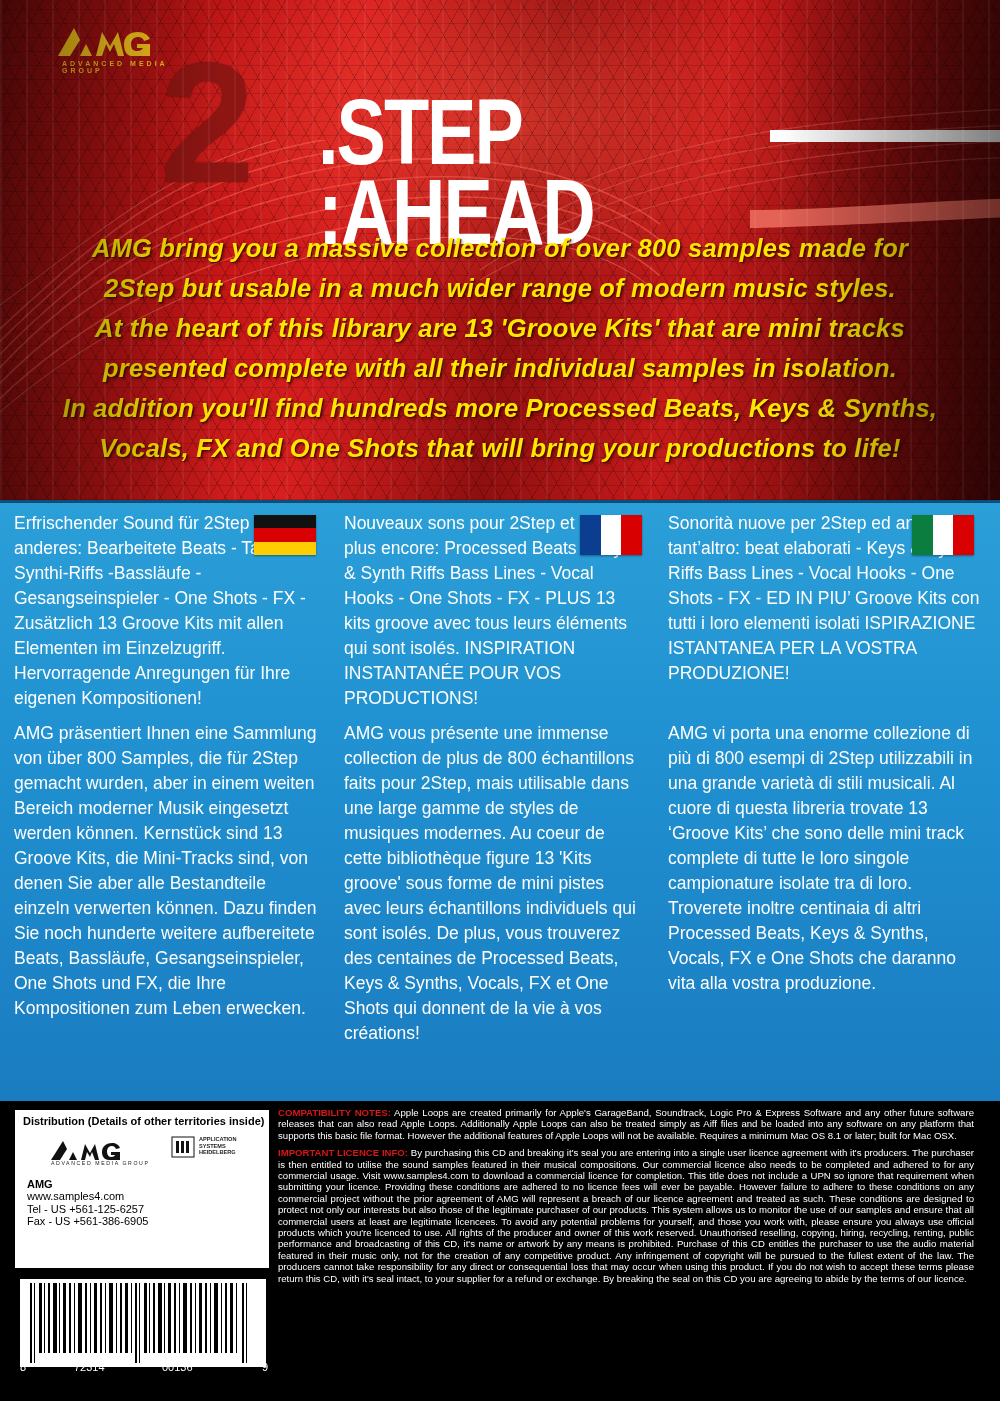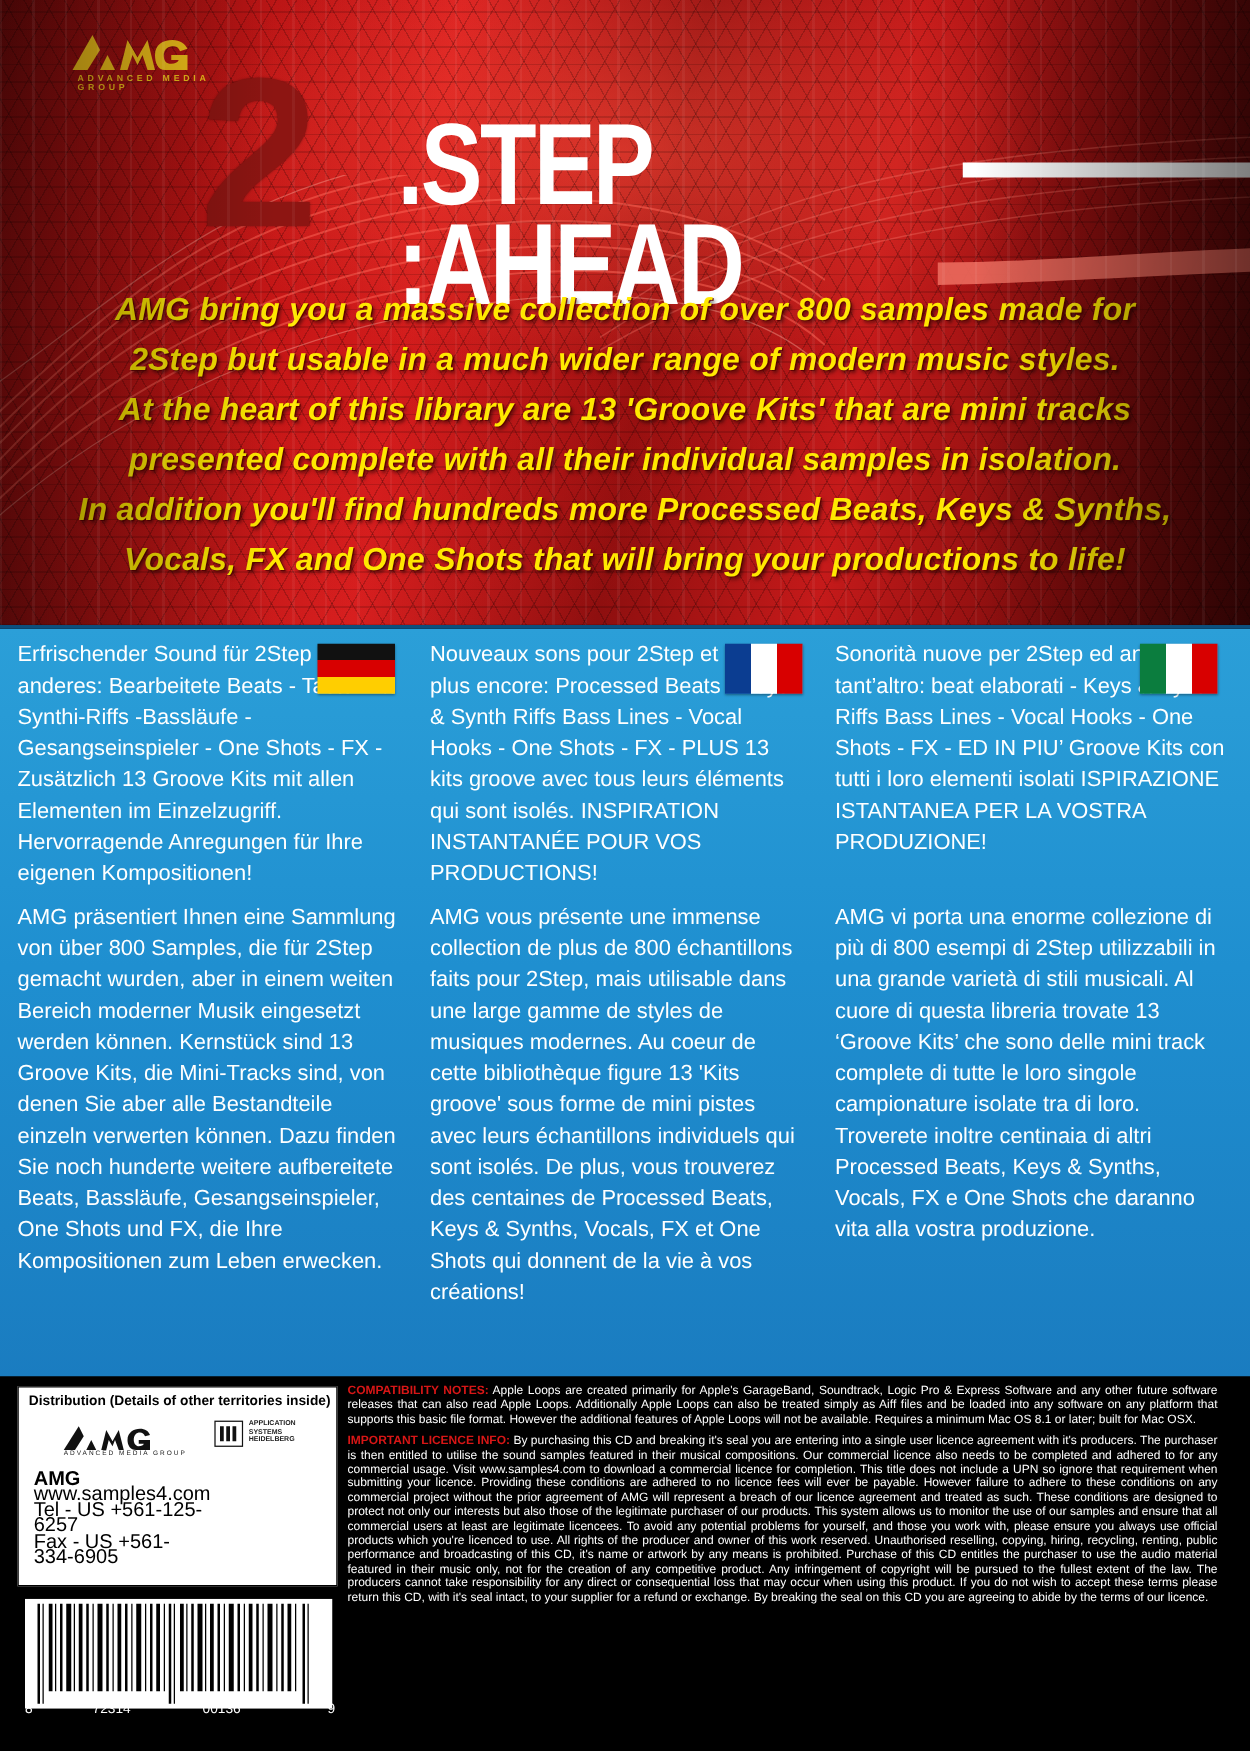--- a/index.html
+++ b/index.html
@@ -106,21 +106,21 @@
   }
   .dist-box{
     position:absolute;left:14px;top:8px;width:254px;height:158px;
     background:#fff;color:#000;border:1px solid #000;
   }
   .dist-title{
     position:absolute;left:8px;top:5px;font-size:11px;font-weight:bold;
   }
   .dist-logo{position:absolute;left:30px;top:28px;width:110px;height:30px;}
   .dist-logo-sub{position:absolute;left:36px;top:50px;font-size:5.2px;letter-spacing:1.6px;color:#222;}
-  .dist-left{position:absolute;left:12px;top:68px;width:140px;font-size:16px;line-height:12.4px;}
+  .dist-left{position:absolute;left:12px;top:68px;width:140px;font-size:11px;line-height:12.4px;}
   .dist-left .nm{font-weight:bold;}
   .dist-right{position:absolute;left:156px;top:36px;width:96px;font-size:9.2px;line-height:12px;}
   .ash-mark{position:absolute;left:156px;top:26px;width:24px;height:22px;}
   .ash-label{position:absolute;left:184px;top:26px;font-size:5.6px;line-height:6.6px;font-weight:bold;color:#222;}
 
   .barcode{position:absolute;left:20px;top:178px;width:246px;height:88px;}
   .bc-digits{position:absolute;left:14px;top:260px;width:262px;font-size:11px;color:#fff;}
   .bc-digits span{position:absolute;}
 
   .legal{position:absolute;left:278px;top:6px;width:712px;}
@@ -249,21 +249,21 @@
             <rect x="10" y="5" width="3" height="12"></rect>
             <rect x="15" y="5" width="3" height="12"></rect>
           </g>
       </svg>
       <div class="ash-label">APPLICATION<br>SYSTEMS<br>HEIDELBERG</div>
 
       <div class="dist-left">
         <div class="nm">AMG</div>
         <div>www.samples4.com</div>
         <div>Tel - US +561-125-6257</div>
-        <div>Fax - US +561-334-6905</div>
+        <div>Fax - US +561-386-6905</div>
       </div>
 
     </div>
 
     <svg class="barcode" viewBox="0 0 246 88">
       <rect x="0" y="0" width="246" height="88" fill="#fff"></rect>
       <g fill="#000">
         <rect x="10" y="4" width="2" height="80"></rect>
           <rect x="14" y="4" width="1" height="80"></rect>
         <rect x="19" y="4" width="3" height="70"></rect>

